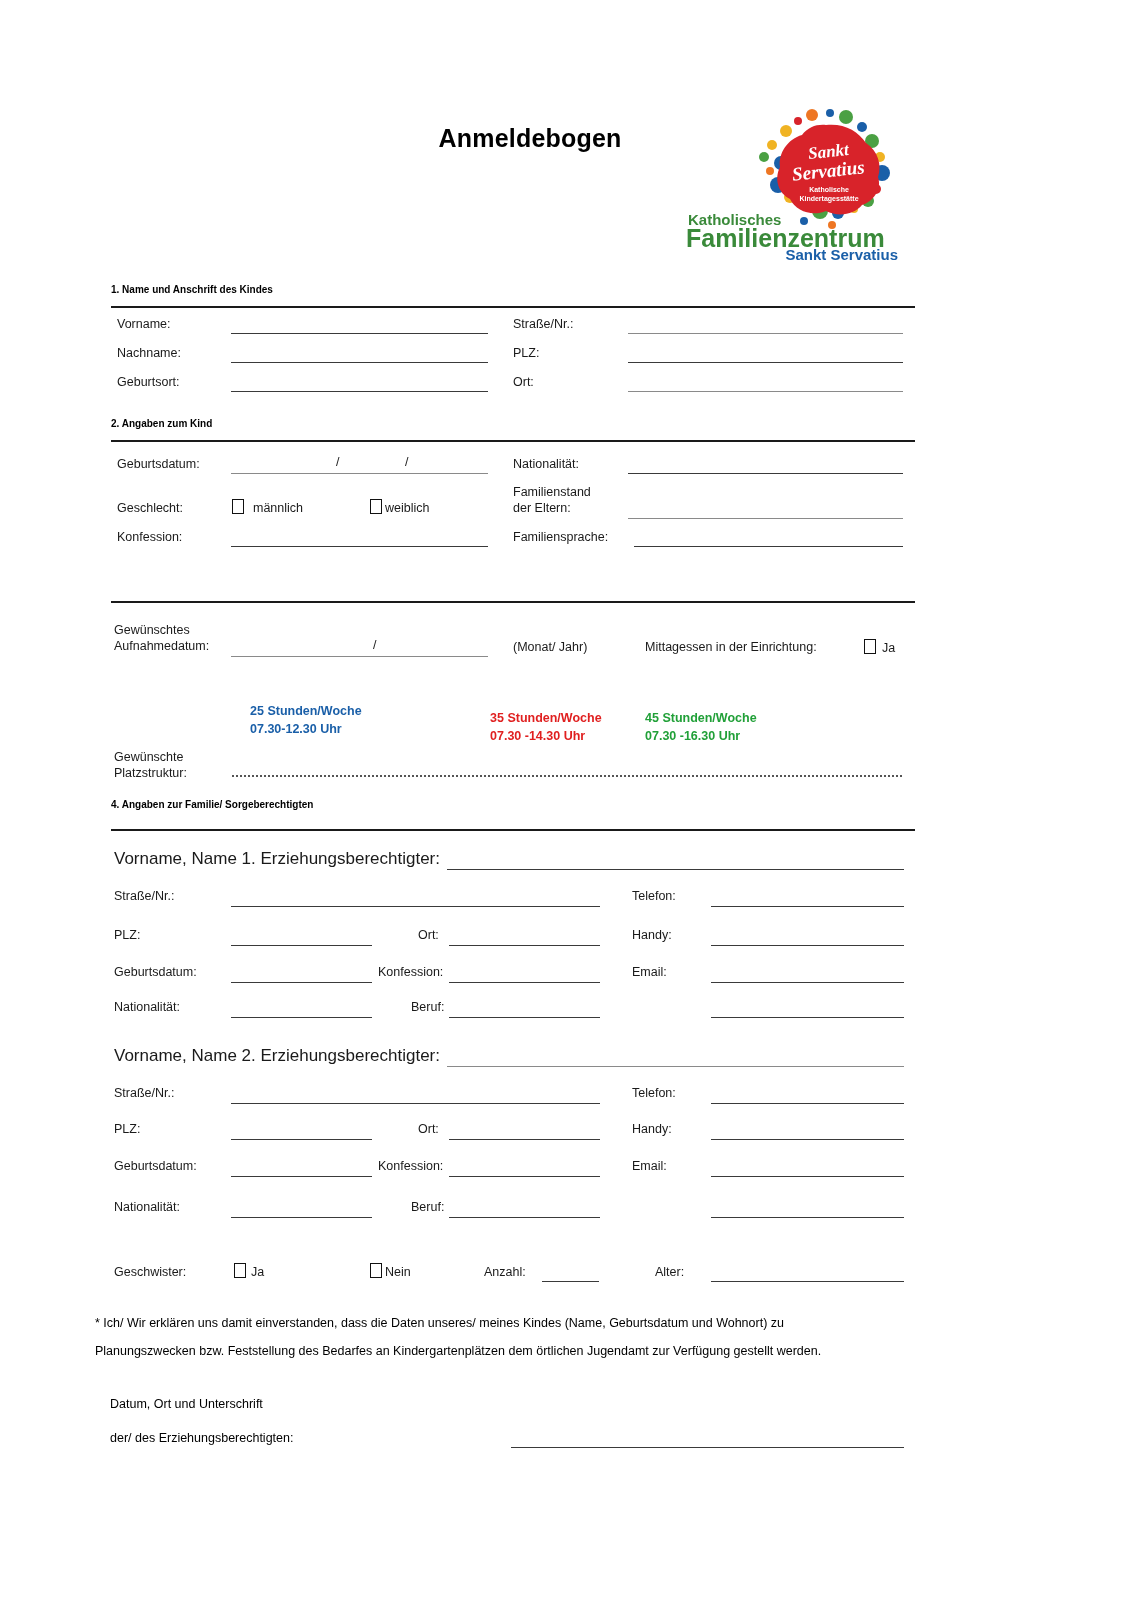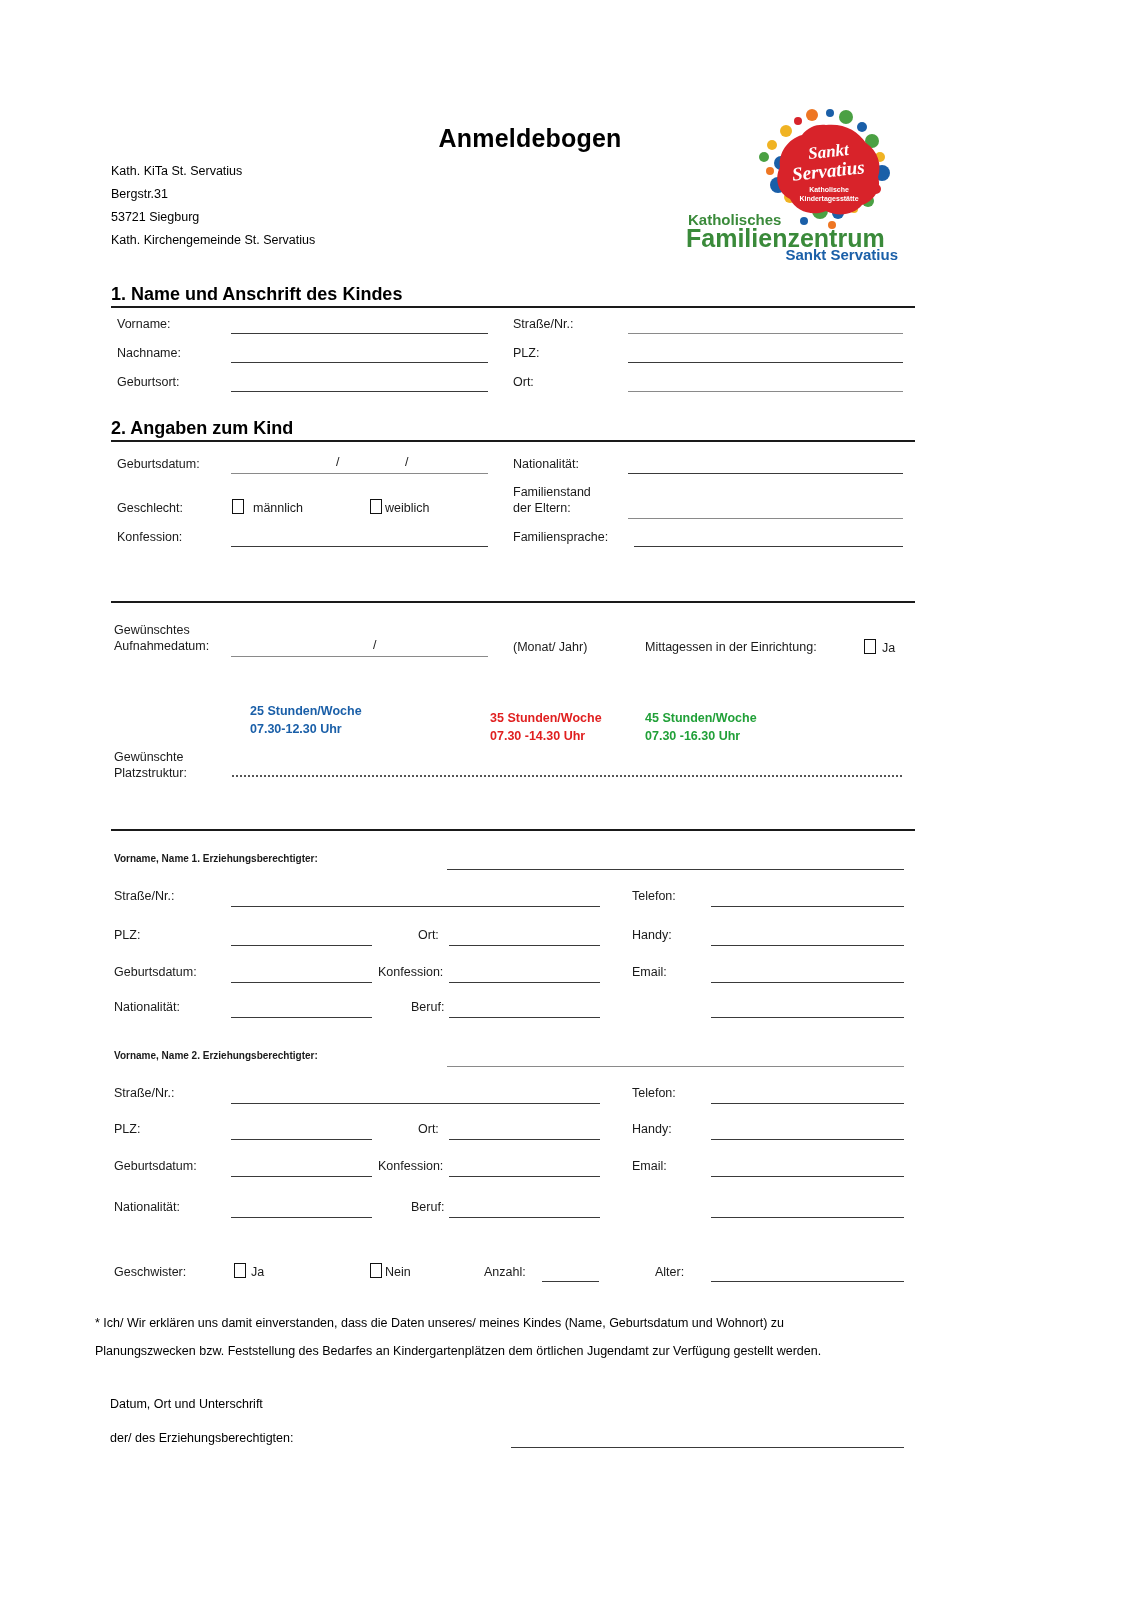--- a/index.html
+++ b/index.html
@@ -52,40 +52,40 @@
     width: 215px;
     height: 155px;
   }
   .logo svg { display: block; }
 
   
   .section-head {
     position: absolute;
     left: 111px;
     width: 804px;
-    font-size: 18px;
+    font-size: 10px;
     font-weight: bold;
   }
   .section-rule {
     position: absolute;
     left: 111px;
     width: 804px;
     height: 0;
     border-top: 2px solid #1a1a1a;
   }
 
   
   .lbl {
     position: absolute;
     font-size: 12.5px;
     line-height: 16px;
     white-space: pre-line;
     color: #1a1a1a;
   }
-  .lbl.bold { font-weight: bold; font-size: 10px; }
+  .lbl.bold { font-weight: normal; font-size: 17px; }
 
   .uline {
     position: absolute;
     height: 0;
     border-bottom: 1px solid #3a3a3a;
   }
   .uline.light { border-bottom: 1px solid #8a8a8a; }
 
   .dotline {
     position: absolute;
@@ -125,26 +125,20 @@
     line-height: 17px;
   }
 </style>
 </head>
 <body>
 
 <div class="page">
 
   <div class="doc-title">Anmeldebogen</div>
 
-  <div class="address-block">
-    <div>Kath. KiTa St. Servatius</div>
-    <div>Bergstr.31</div>
-    <div>53721 Siegburg</div>
-    <div>Kath. Kirchengemeinde St. Servatius</div>
-  </div>
 
   <div class="logo">
     <svg width="215" height="155" viewBox="0 0 215 155" xmlns="http://www.w3.org/2000/svg">
 
       <g>
         <circle cx="95" cy="58" r="7" fill="#1a5fa8"></circle>
         <circle cx="86" cy="40" r="5" fill="#f0b323"></circle>
         <circle cx="100" cy="26" r="6" fill="#f0b323"></circle>
         <circle cx="112" cy="16" r="4" fill="#d8232a"></circle>
         <circle cx="126" cy="10" r="6" fill="#ee7623"></circle>
@@ -251,20 +245,21 @@
 07.30-12.30 Uhr</div>
   <div class="care" style="left:490px; top:709px; color:#e02020">35 Stunden/Woche
 07.30 -14.30 Uhr</div>
   <div class="care" style="left:645px; top:709px; color:#21a038">45 Stunden/Woche
 07.30 -16.30 Uhr</div>
 
   <div class="lbl" style="left:114px; top:749px">Gewünschte
 Platzstruktur:</div>
   <div class="dotline" style="left:232px; top:775px; width:670px"></div>
 
+  <div class="section-head" style="top:799px">4. Angaben zur Familie/ Sorgeberechtigten</div>
   <div class="section-rule" style="top:829px"></div>
 
   <div class="lbl bold" style="left:114px; top:851px">Vorname, Name 1. Erziehungsberechtigter:</div>
   <div class="uline" style="left:447px; top:869px; width:457px"></div>
 
   <div class="lbl" style="left:114px; top:888px">Straße/Nr.:</div>
   <div class="uline" style="left:231px; top:906px; width:369px"></div>
   <div class="lbl" style="left:632px; top:888px">Telefon:</div>
   <div class="uline" style="left:711px; top:906px; width:193px"></div>
 

